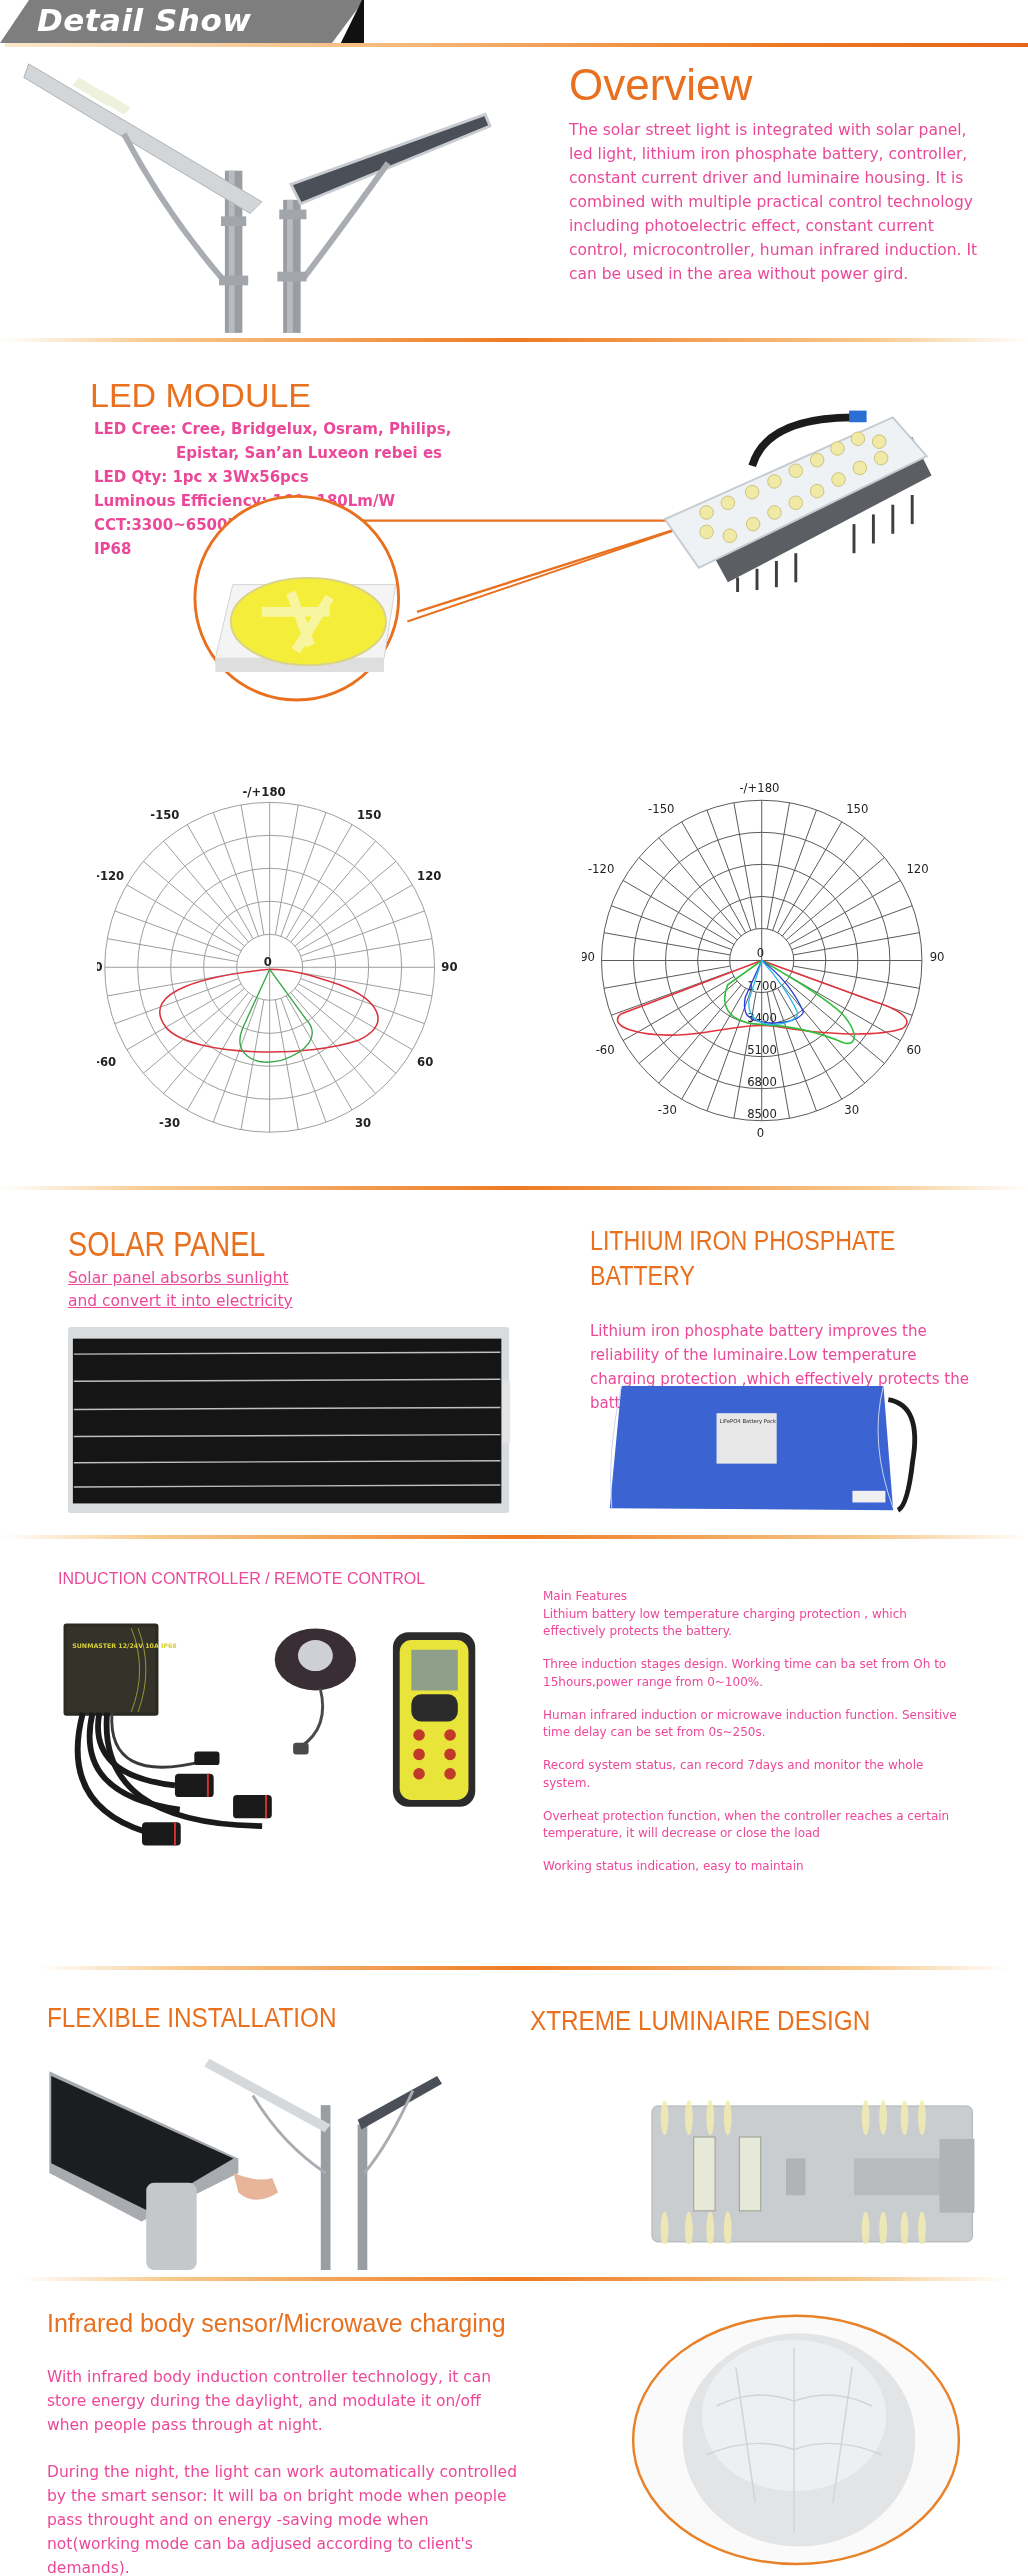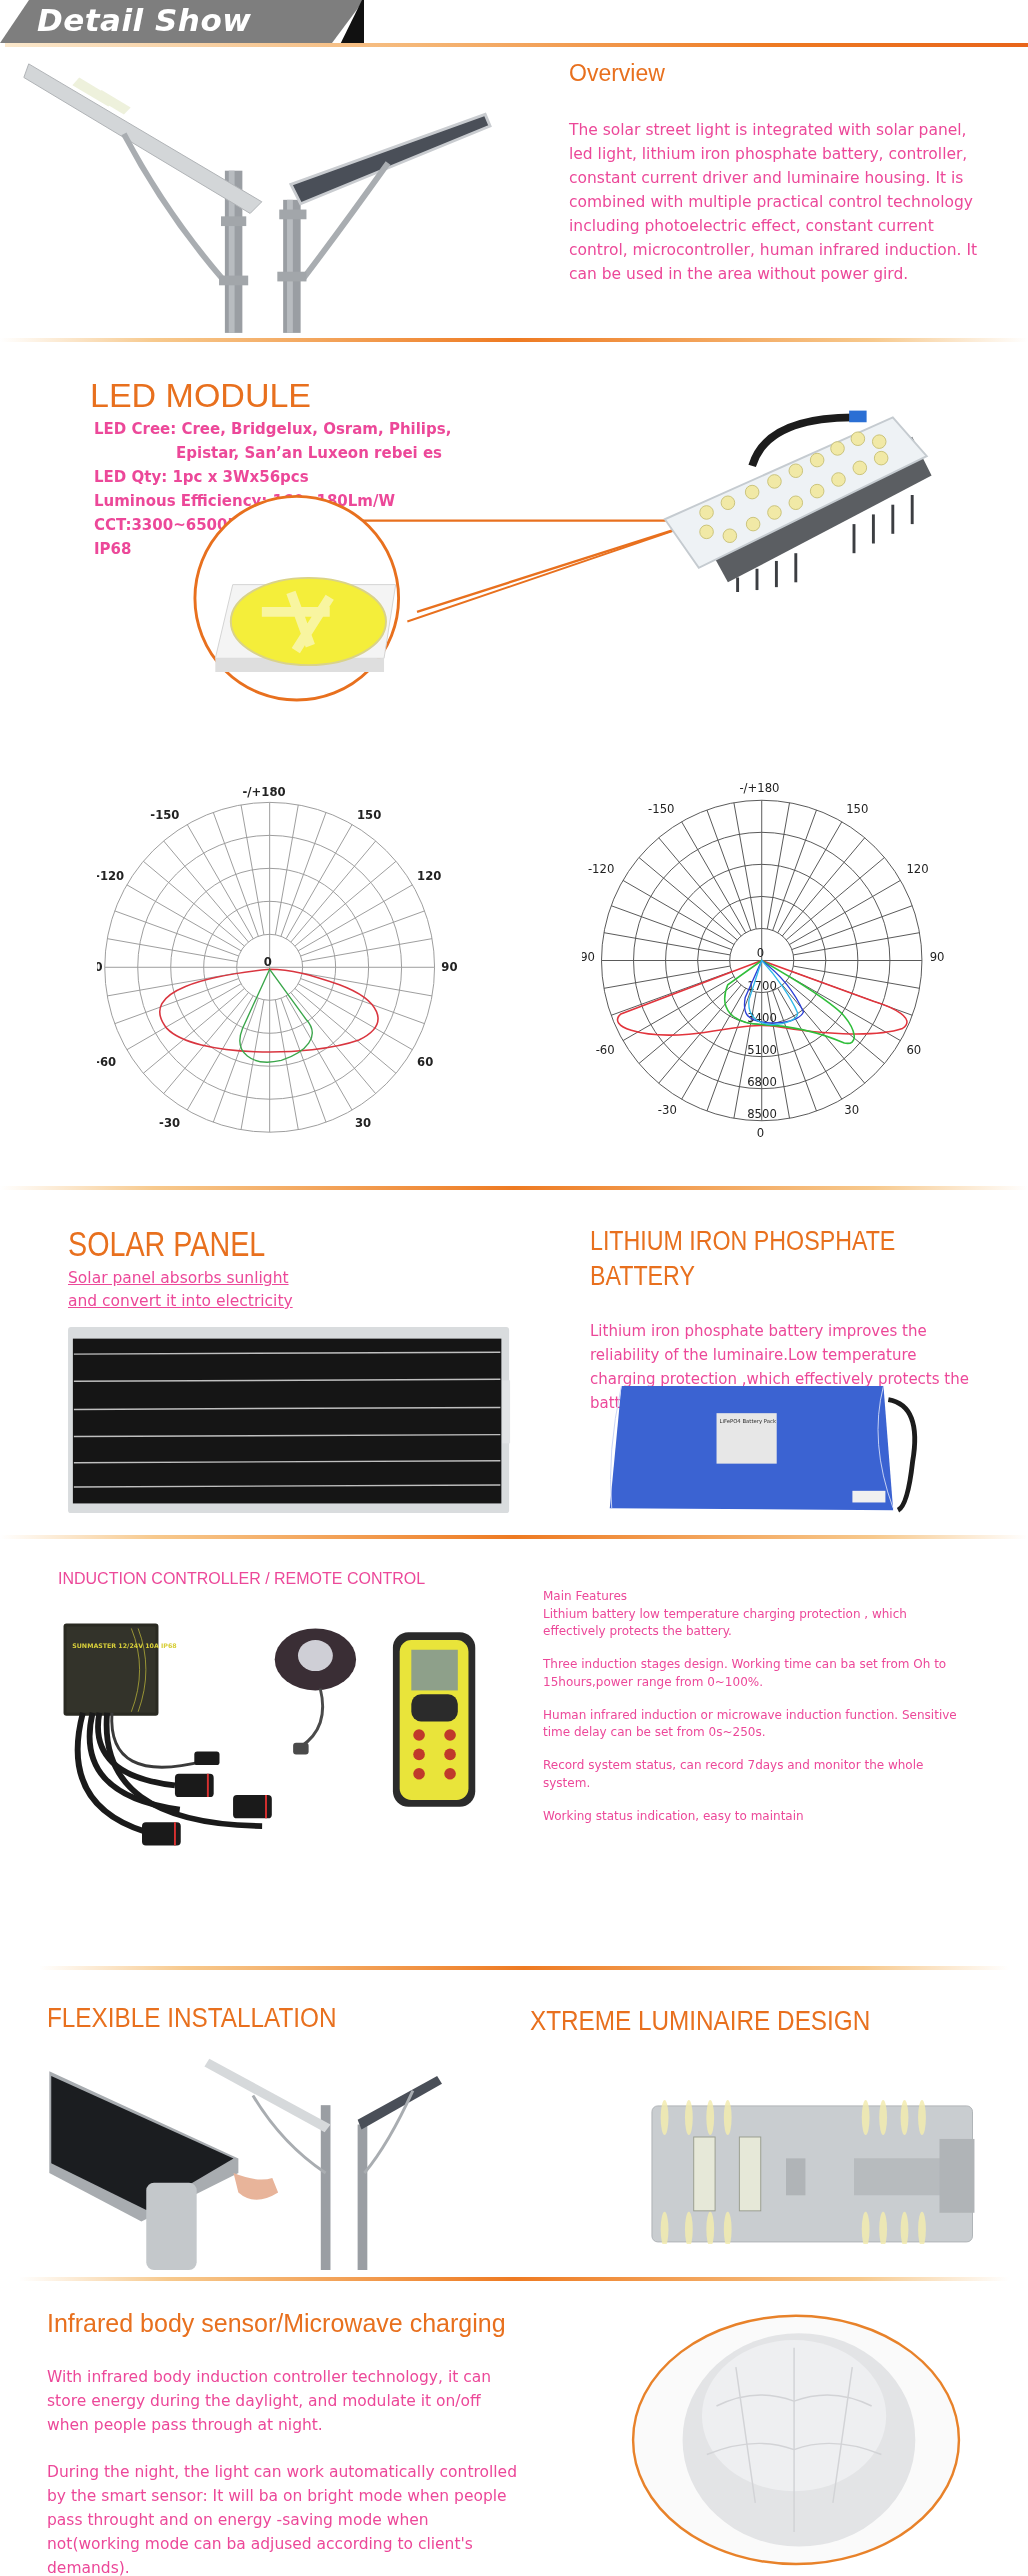--- a/index.html
+++ b/index.html
@@ -51,21 +51,21 @@
 
     <rect x="272" y="148" width="18" height="137" fill="#9a9ea3"></rect>
     <rect x="276" y="148" width="6" height="137" fill="#b8bcc0"></rect>
     <polygon points="280,132 480,60 485,72 290,152" fill="#4a4f58" stroke="#c9ccd0" stroke-width="3"></polygon>
     <path d="M380 110 Q330 180 292 230" stroke="#a9adb1" stroke-width="6" fill="none"></path>
     <rect x="268" y="158" width="28" height="10" fill="#a2a6aa"></rect>
     <rect x="266" y="222" width="30" height="10" fill="#a2a6aa"></rect>
   </svg>
 </div>
 
-<div class="abs h-orange" style="left:569px; top:60px; font-size:23px;">Overview</div>
+<div class="abs h-orange" style="left:569px; top:60px; font-size:44px;">Overview</div>
 <div class="abs body-text" style="left:569px; top:118px; width:417px; font-size:15.5px; line-height:24px;">The solar street light is integrated with solar panel, led light, lithium iron phosphate battery, controller, constant current driver and luminaire housing. It is combined with multiple practical control technology including photoelectric effect, constant current control, microcontroller, human infrared induction. It can be used in the area without power gird.</div>
 
 <div class="divider" style="left:0; top:338px; width:1028px;"></div>
 
 <div class="abs h-orange" style="left:90px; top:376px; font-size:34px;">LED MODULE</div>
 <div class="abs body-text" style="left:94px; top:417px; font-size:15px; font-weight:bold; line-height:24px;">
   <div>LED Cree: Cree, Bridgelux, Osram, Philips,</div>
   <div style="padding-left:82px;">Epistar,  San’an Luxeon rebei es</div>
   <div>LED Qty: 1pc x 3Wx56pcs</div>
   <div>Luminous Efficiency: 160~180Lm/W</div>
@@ -351,20 +351,21 @@
     </g>
   </svg>
 </div>
 
 <div class="abs body-text features" style="left:543px; top:1588px; width:427px; font-size:12px; line-height:17.5px;">
   <div>Main Features</div>
   <p>Lithium battery low temperature charging protection , which effectively protects the battery.</p>
   <p>Three induction stages design. Working time can ba set from Oh to 15hours,power range from 0~100%.</p>
   <p>Human infrared induction or microwave induction function. Sensitive time delay can be set from 0s~250s.</p>
   <p>Record system status, can record 7days and monitor the whole system.</p>
+  <p>Overheat protection function, when the controller reaches a certain temperature, it will decrease or close the load</p>
   <p>Working status indication, easy to maintain</p>
 </div>
 
 <div class="divider" style="left:39px; top:1966px; width:970px;"></div>
 
 <div class="abs h-orange cond" style="left:47px; top:2003px; font-size:27px; transform:scaleX(0.9); transform-origin:left;">FLEXIBLE INSTALLATION</div>
 <div class="abs h-orange cond" style="left:530px; top:2006px; font-size:27px; transform:scaleX(0.9); transform-origin:left;">XTREME LUMINAIRE DESIGN</div>
 
 <div class="img-box" style="left:49px; top:2047px; width:466px; height:223px;">
   <svg width="466" height="223" viewBox="0 0 480 230">

